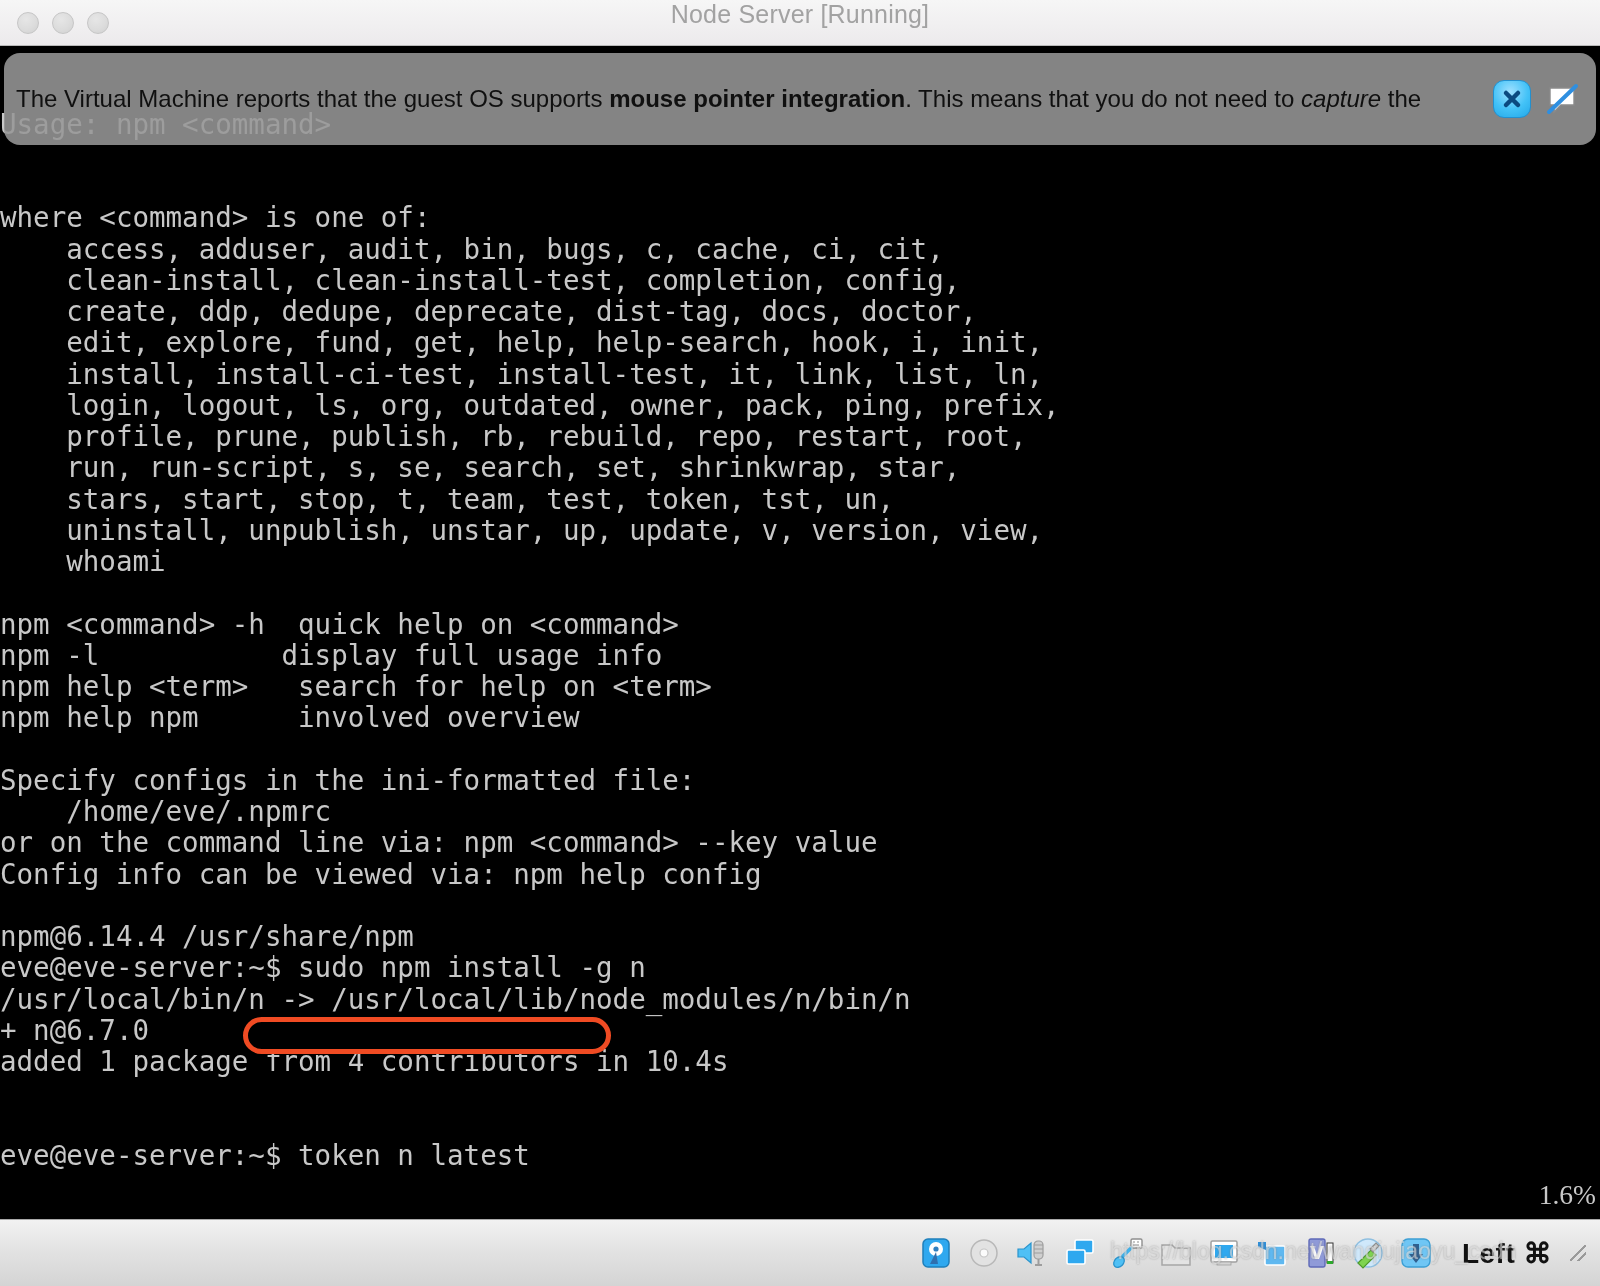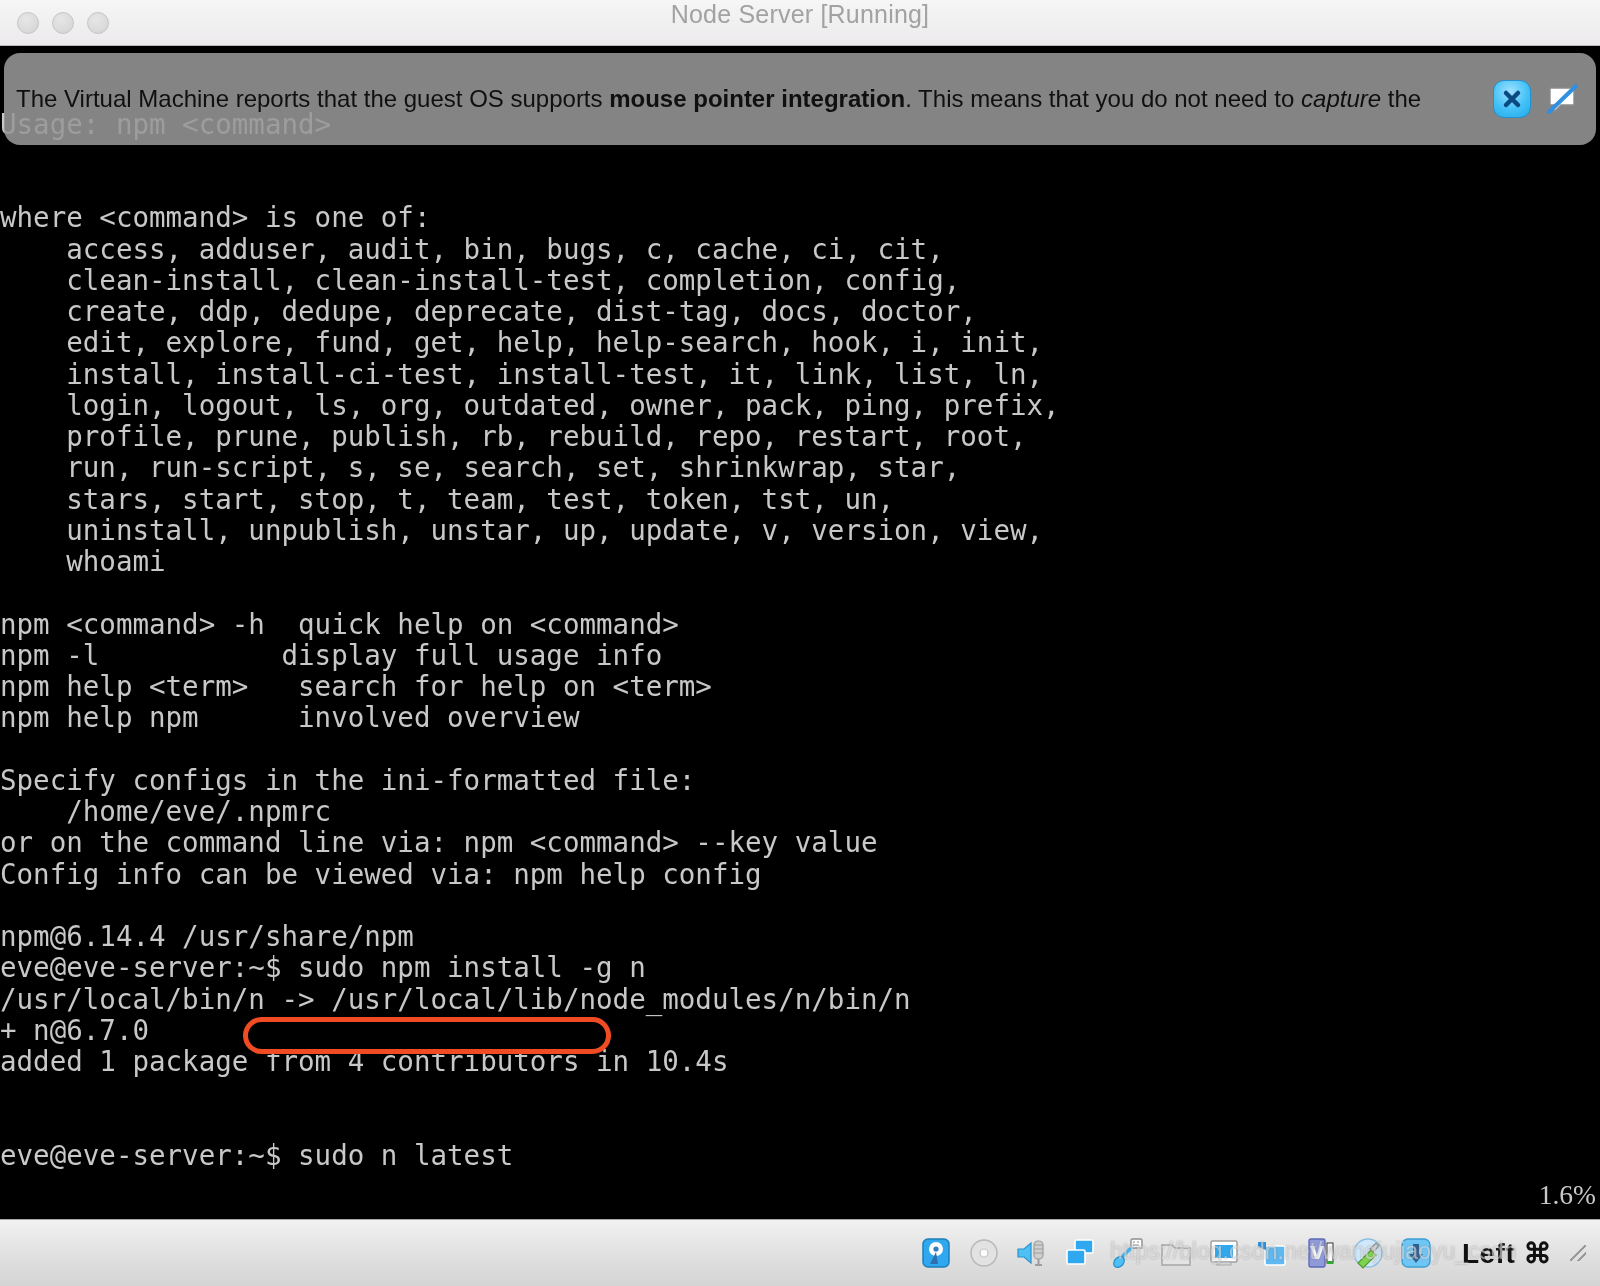--- a/index.html
+++ b/index.html
@@ -204,21 +204,21 @@
       <div class="light"></div>
     </div>
     <div class="win-title">Node Server [Running]</div>
   </div>
 
   <div class="screen">
 
     <div class="term">
       <div class="line">Usage: npm &lt;command&gt;</div>
       <div id="term-lines"><div class="line">where &lt;command&gt; is one of:</div><div class="line">    access, adduser, audit, bin, bugs, c, cache, ci, cit,</div><div class="line">    clean-install, clean-install-test, completion, config,</div><div class="line">    create, ddp, dedupe, deprecate, dist-tag, docs, doctor,</div><div class="line">    edit, explore, fund, get, help, help-search, hook, i, init,</div><div class="line">    install, install-ci-test, install-test, it, link, list, ln,</div><div class="line">    login, logout, ls, org, outdated, owner, pack, ping, prefix,</div><div class="line">    profile, prune, publish, rb, rebuild, repo, restart, root,</div><div class="line">    run, run-script, s, se, search, set, shrinkwrap, star,</div><div class="line">    stars, start, stop, t, team, test, token, tst, un,</div><div class="line">    uninstall, unpublish, unstar, up, update, v, version, view,</div><div class="line">    whoami</div><div class="line"> </div><div class="line">npm &lt;command&gt; -h  quick help on &lt;command&gt;</div><div class="line">npm -l           display full usage info</div><div class="line">npm help &lt;term&gt;   search for help on &lt;term&gt;</div><div class="line">npm help npm      involved overview</div><div class="line"> </div><div class="line">Specify configs in the ini-formatted file:</div><div class="line">    /home/eve/.npmrc</div><div class="line">or on the command line via: npm &lt;command&gt; --key value</div><div class="line">Config info can be viewed via: npm help config</div><div class="line"> </div><div class="line">npm@6.14.4 /usr/share/npm</div><div class="line">eve@eve-server:~$ sudo npm install -g n</div><div class="line">/usr/local/bin/n -&gt; /usr/local/lib/node_modules/n/bin/n</div><div class="line">+ n@6.7.0</div><div class="line">added 1 package from 4 contributors in 10.4s</div></div>
-      <div class="line">eve@eve-server:~$ sudo n latest</div>
+      <div class="line">eve@eve-server:~$ token n latest</div>
       
       
       
       
     </div>
 
     <div class="pct">1.6%</div>
 
     <div class="highlight-box"></div>
 

